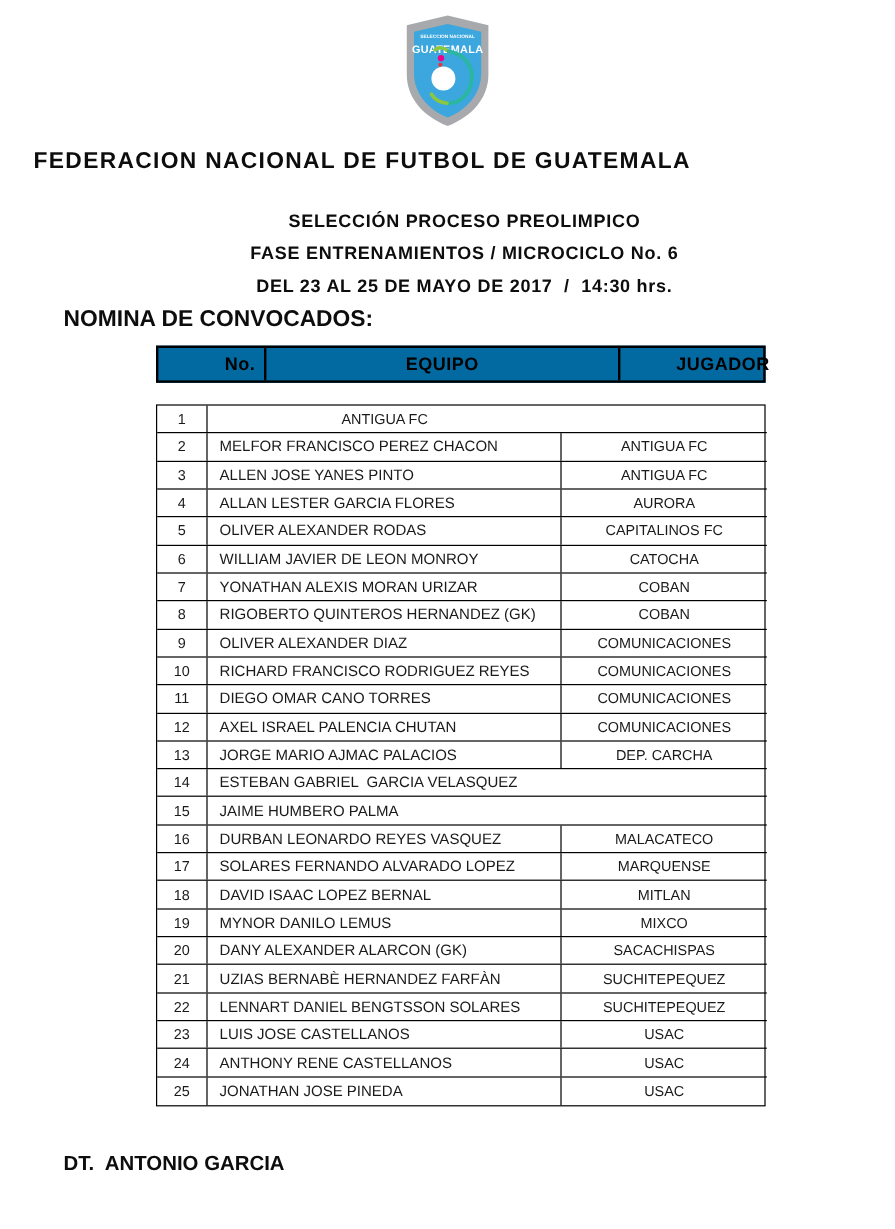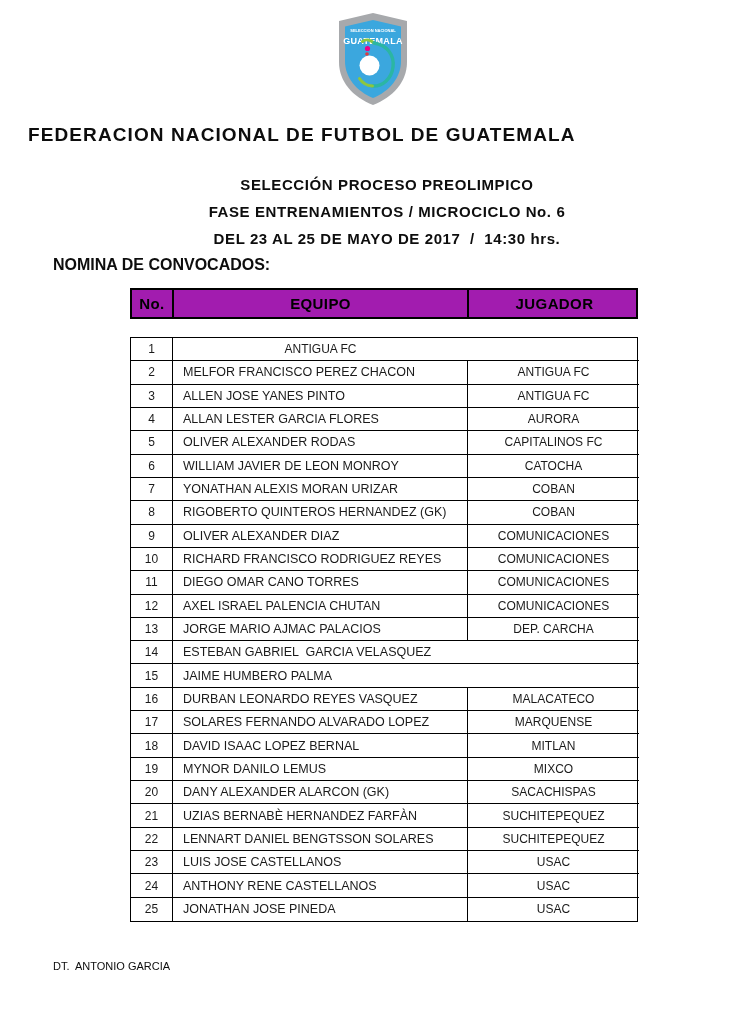--- a/index.html
+++ b/index.html
@@ -47,21 +47,21 @@
     line-height: 27px;
     letter-spacing: 0.6px;
     color: #0d0d0d;
     white-space: pre;
   }
 
   .nomina {
     position: absolute;
     left: 53px;
     top: 256px;
-    font-size: 16px;
+    font-size: 19px;
     font-weight: bold;
     color: #0d0d0d;
     white-space: pre;
   }
 
   
   .thead {
     position: absolute;
     left: 130px;
     top: 288px;
@@ -113,22 +113,22 @@
   }
   .td:last-child { border-right: none; text-align: right; }
   .td-no { justify-content: center; font-size: 12px; }
   .td-jugador { padding-left: 10px; white-space: pre; }
   .td-equipo { justify-content: center; font-size: 12px; }
 
   .footer {
     position: absolute;
     left: 53px;
     top: 960px;
-    font-size: 11px;
-    font-weight: normal;
+    font-size: 17px;
+    font-weight: bold;
     color: #0d0d0d;
     white-space: pre;
   }
 </style>
 </head>
 <body>
 
 <div class="page">
 
   <svg class="logo" viewBox="0 0 72 94" aria-hidden="true">
@@ -147,21 +147,21 @@
   <div class="doc-title">FEDERACION NACIONAL DE FUTBOL DE GUATEMALA</div>
 
   <div class="subtitles">
     <div class="subtitle">SELECCIÓN PROCESO PREOLIMPICO</div>
     <div class="subtitle">FASE ENTRENAMIENTOS / MICROCICLO No. 6</div>
     <div class="subtitle">DEL 23 AL 25 DE MAYO DE 2017  /  14:30 hrs.</div>
   </div>
 
   <div class="nomina">NOMINA DE CONVOCADOS:</div>
 
-  <div class="thead" id="thead" style="background: #a21caf;">
+  <div class="thead" id="thead" style="background: #0369a1; padding-left: 48px;">
     <div class="th">No.</div>
     <div class="th">EQUIPO</div>
     <div class="th">JUGADOR</div>
   </div>
 
   <div class="tbody" id="tbody">
     <div class="tr">
       <div class="td td-no">1</div>
       <div class="td td-equipo">ANTIGUA FC</div>
     </div>

